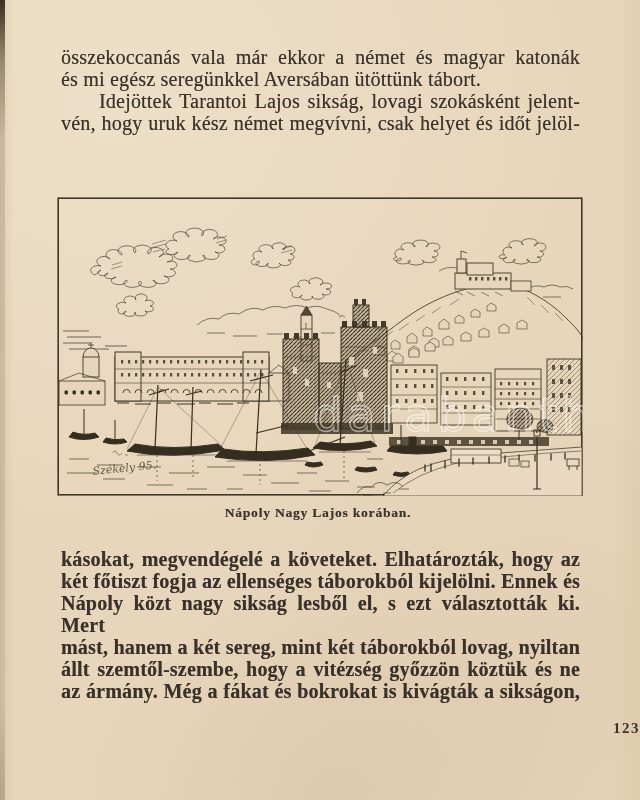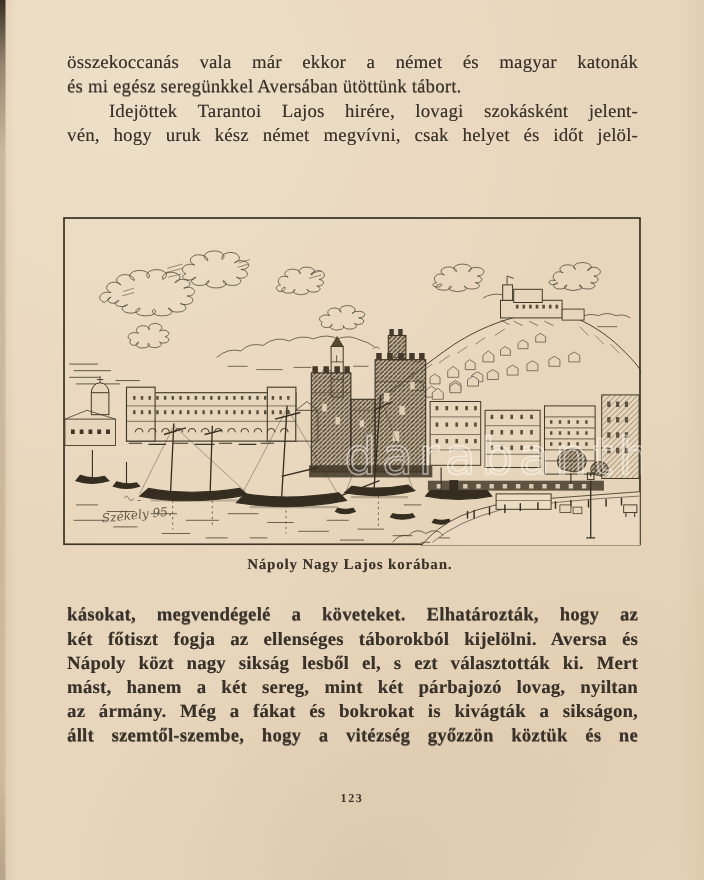--- a/index.html
+++ b/index.html
@@ -15,49 +15,49 @@
     font-family:"Liberation Serif","DejaVu Serif",serif;
     color:#39322a;
   }
   .edge-left{
     position:absolute;left:0;top:0;width:5px;height:800px;
     background:linear-gradient(180deg, rgba(30,20,10,.85) 0px, rgba(60,45,28,.45) 60px, rgba(90,70,45,.18) 140px, rgba(90,70,45,.10) 700px, rgba(70,52,32,.25) 800px);
     pointer-events:none;
   }
   .textblock{
     position:absolute;left:61px;width:519px;
-    font-size:17px;line-height:22px;letter-spacing:.2px;
+    font-size:20px;line-height:22px;letter-spacing:.2px;
     text-shadow:.2px .2px .35px rgba(57,50,42,.55);
   }
   .tb-top{top:46px;}
   .tb-bottom{top:548px;font-weight:bold;}
   .line{white-space:nowrap;}
   .line.j{white-space:normal;text-align:justify;text-align-last:justify;}
   .line.indent{text-indent:38px;}
   .illus{position:absolute;left:57px;top:197px;width:526px;height:299px;}
   .caption{
     position:absolute;left:0;top:505px;width:636px;text-align:center;
     font-size:13.5px;font-weight:bold;letter-spacing:.8px;color:#3a342b;
     text-shadow:.2px .2px .3px rgba(57,50,42,.5);
   }
   .pagenum{
-    position:absolute;left:0;top:720px;width:640px;text-align:center;
-    font-size:11px;font-weight:bold;letter-spacing:1.5px;color:#3a342b;
+    position:absolute;left:0;top:720px;width:640px;text-align:right;
+    font-size:15px;font-weight:bold;letter-spacing:1.5px;color:#3a342b;
   }
 </style>
 </head>
 <body>
 
 <div class="page">
   <div class="edge-left"></div>
 
   <div class="textblock tb-top">
     <div class="line j">összekoccanás vala már ekkor a német és magyar katonák</div>
     <div class="line">és mi egész seregünkkel Aversában ütöttünk tábort.</div>
-    <div class="line j indent">Idejöttek Tarantoi Lajos hirére, lovagi szokásként jelent-</div>
+    <div class="line j indent">Idejöttek Tarantoi Lajos sikság, lovagi szokásként jelent-</div>
     <div class="line j">vén, hogy uruk kész német megvívni, csak helyet és időt jelöl-</div>
   </div>
 
   <div class="illus">
     <svg width="526" height="299" viewBox="0 0 526 299" xmlns="http://www.w3.org/2000/svg">
       <defs>
         <pattern id="hd" width="4" height="4" patternUnits="userSpaceOnUse">
           <rect width="4" height="4" fill="#7a6b50" opacity=".32"></rect>
           <path d="M0,4 L4,0" stroke="#3e3424" stroke-width="1.1"></path>
         </pattern>
@@ -196,21 +196,21 @@
       <text x="36" y="278" font-size="11" font-style="italic" font-family="DejaVu Serif, serif" transform="rotate(-6 36 278)" fill="#4a4334" opacity=".85">Székely 95.</text>
 
       <text x="256" y="234" font-size="46" font-family="DejaVu Sans, sans-serif" letter-spacing="5" fill="none" stroke="#ffffff" stroke-width="1.4" opacity=".5">darabanth</text>
     </svg>
   </div>
 
   <div class="caption">Nápoly Nagy Lajos korában.</div>
 
   <div class="textblock tb-bottom">
     <div class="line j">kásokat, megvendégelé a követeket. Elhatározták, hogy az</div>
-    <div class="line j">két főtiszt fogja az ellenséges táborokból kijelölni. Aversa és</div>
+    <div class="line j">két főtiszt fogja az ellenséges táborokból kijelölni. Ennek és</div>
     <div class="line j">Nápoly közt nagy sikság lesből el, s ezt választották ki. Mert</div>
-    <div class="line j">mást, hanem a két sereg, mint két párbajozó lovag, nyiltan</div>
+    <div class="line j">mást, hanem a két sereg, mint két táborokból lovag, nyiltan</div>
+    <div class="line j">állt szemtől-szembe, hogy a vitézség győzzön köztük és ne</div>
     <div class="line j">az ármány. Még a fákat és bokrokat is kivágták a sikságon,</div>
-    <div class="line j">állt szemtől-szembe, hogy a vitézség győzzön köztük és ne</div>
   </div>
 
   <div class="pagenum">123</div>
 </div>
 
 </body></html>

